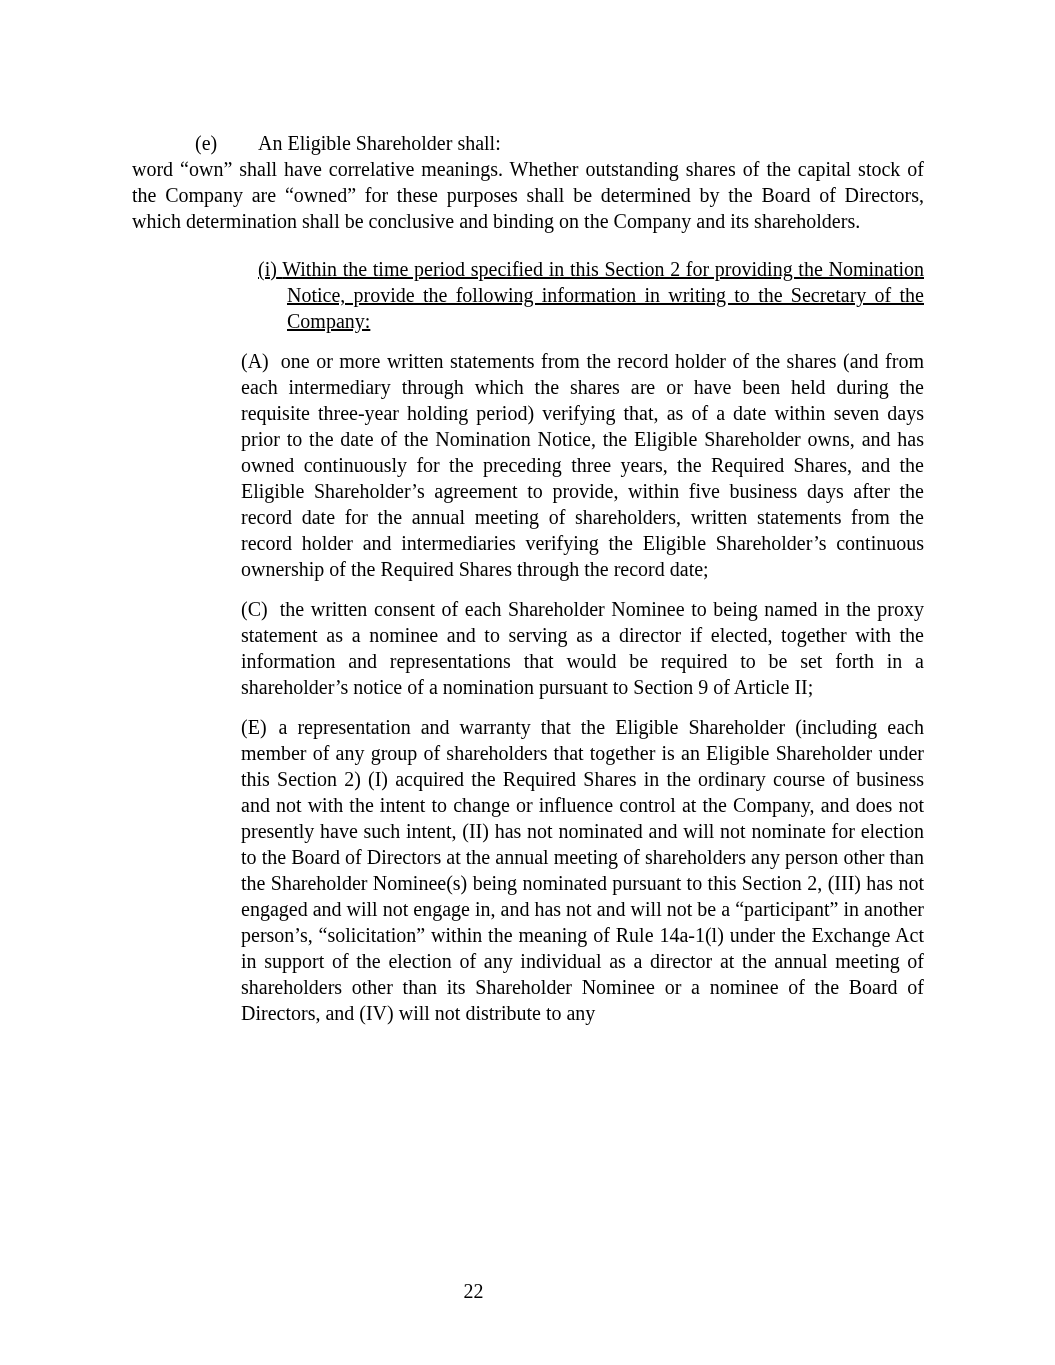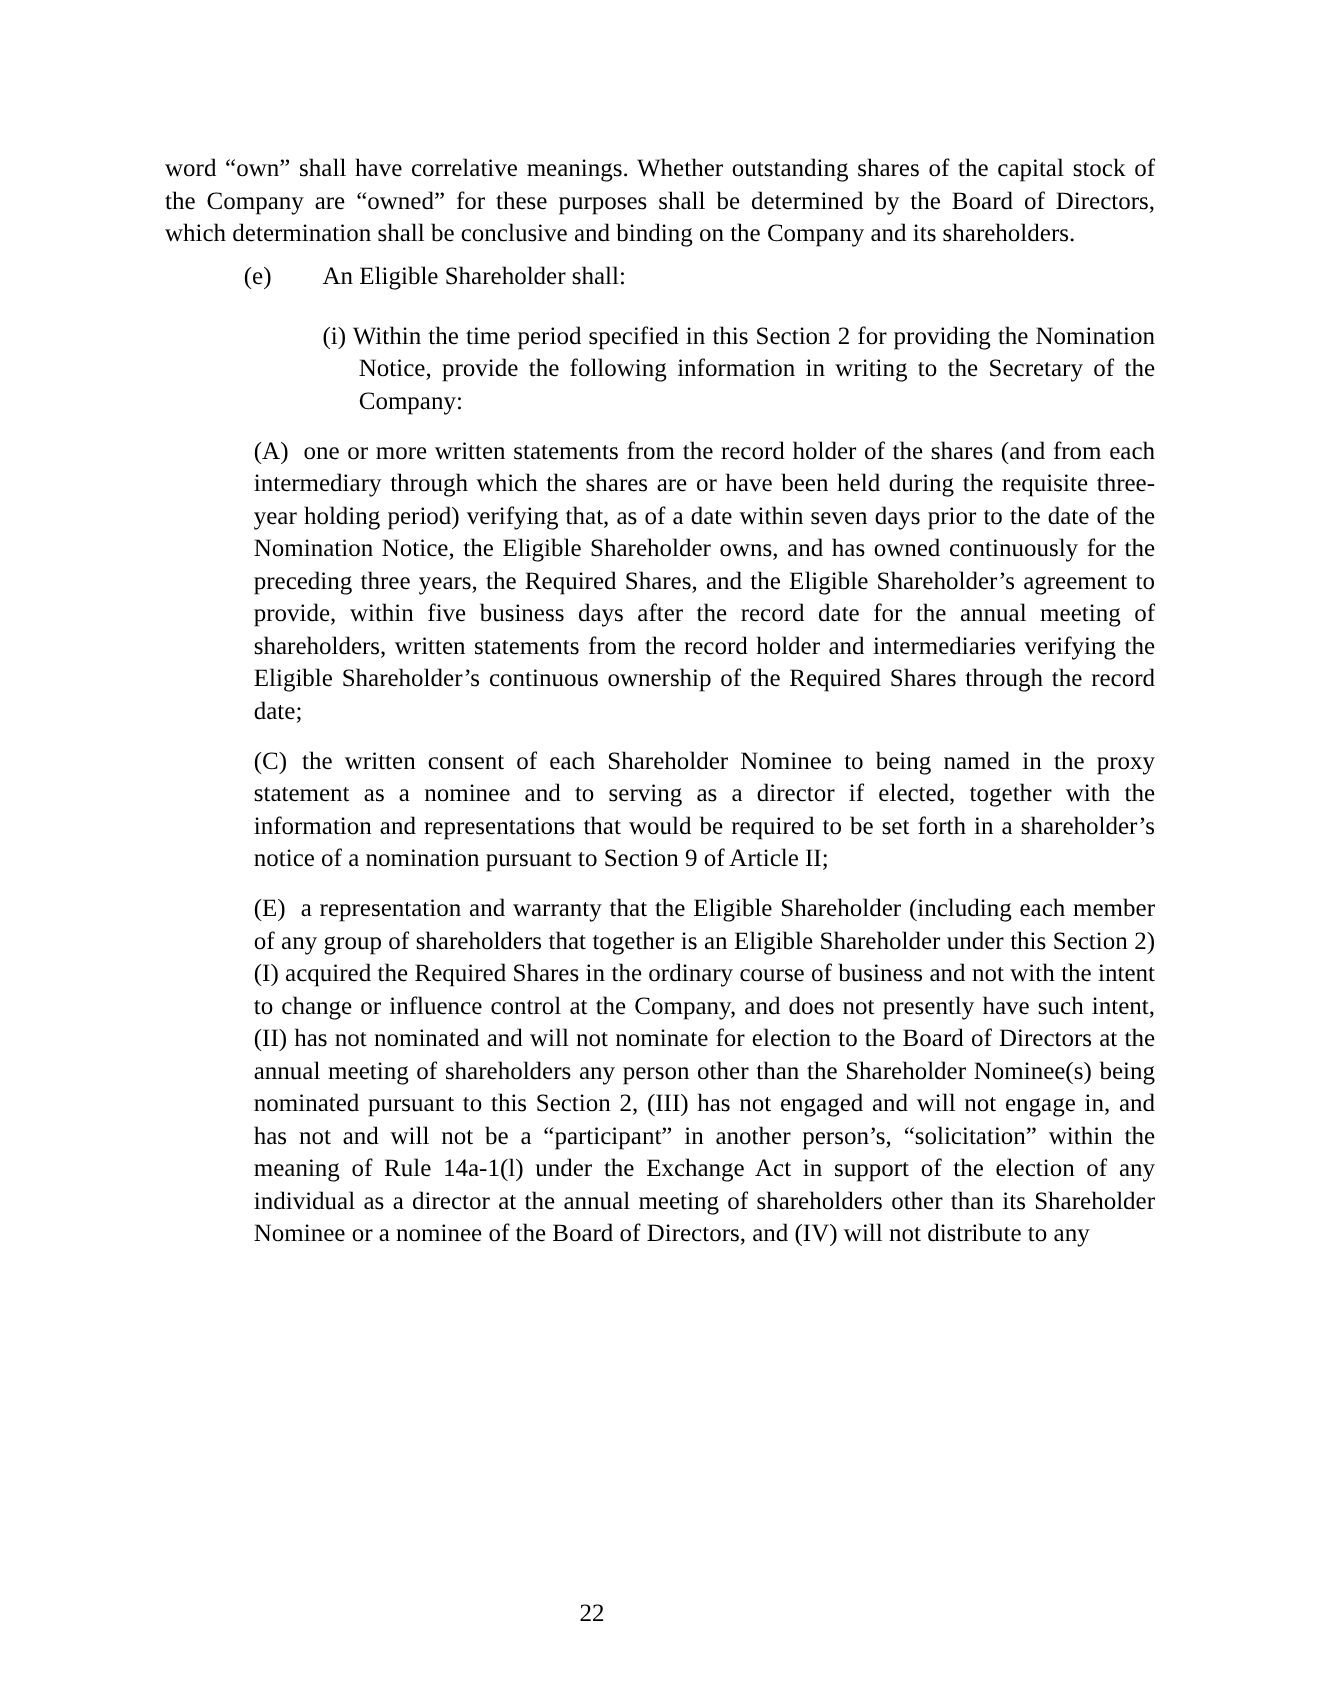--- a/index.html
+++ b/index.html
@@ -37,48 +37,49 @@
   }
   .e-label {
     display: inline-block;
     width: 63px;
   }
   .para-i {
     margin-top: 22px;
     margin-left: 126px;
     padding-left: 29px;
     text-indent: -29px;
+    text-decoration: underline;
   }
   .para-sub {
     margin-top: 14px;
-    margin-left: 71px;
+    margin-left: 109px;
   }
   .sub-label {
     margin-right: 0.6em;
   }
   .page-number {
     position: absolute;
     top: 1278px;
     left: 0;
     width: 947px;
     text-align: center;
     font-size: 20px;
     line-height: 26px;
   }
 </style>
 </head>
 <body>
 
 <div class="doc-body">
 
-  <p class="para para-intro">word “own” shall have correlative meanings. Whether outstanding shares of the capital stock of the Company are “owned” for these purposes shall be determined by the Board of Directors, which determination shall be conclusive and binding on the Company and its shareholders.</p>
-
   <p class="para para-e">
     <span class="e-label">(e)</span><span>An Eligible Shareholder shall:</span>
   </p>
+
+  <p class="para para-intro">word “own” shall have correlative meanings. Whether outstanding shares of the capital stock of the Company are “owned” for these purposes shall be determined by the Board of Directors, which determination shall be conclusive and binding on the Company and its shareholders.</p>
 
   <p class="para para-i">
     <span>(i)</span>
     <span>Within the time period specified in this Section 2 for providing the Nomination Notice, provide the following information in writing to the Secretary of the Company:</span>
   </p>
 
   <p class="para para-sub">
     <span class="sub-label">(A)</span><span>one or more written statements from the record holder of the shares (and from each intermediary through which the shares are or have been held during the requisite three-year holding period) verifying that, as of a date within seven days prior to the date of the Nomination Notice, the Eligible Shareholder owns, and has owned continuously for the preceding three years, the Required Shares, and the Eligible Shareholder’s agreement to provide, within five business days after the record date for the annual meeting of shareholders, written statements from the record holder and intermediaries verifying the Eligible Shareholder’s continuous ownership of the Required Shares through the record date;</span>
   </p>
 

